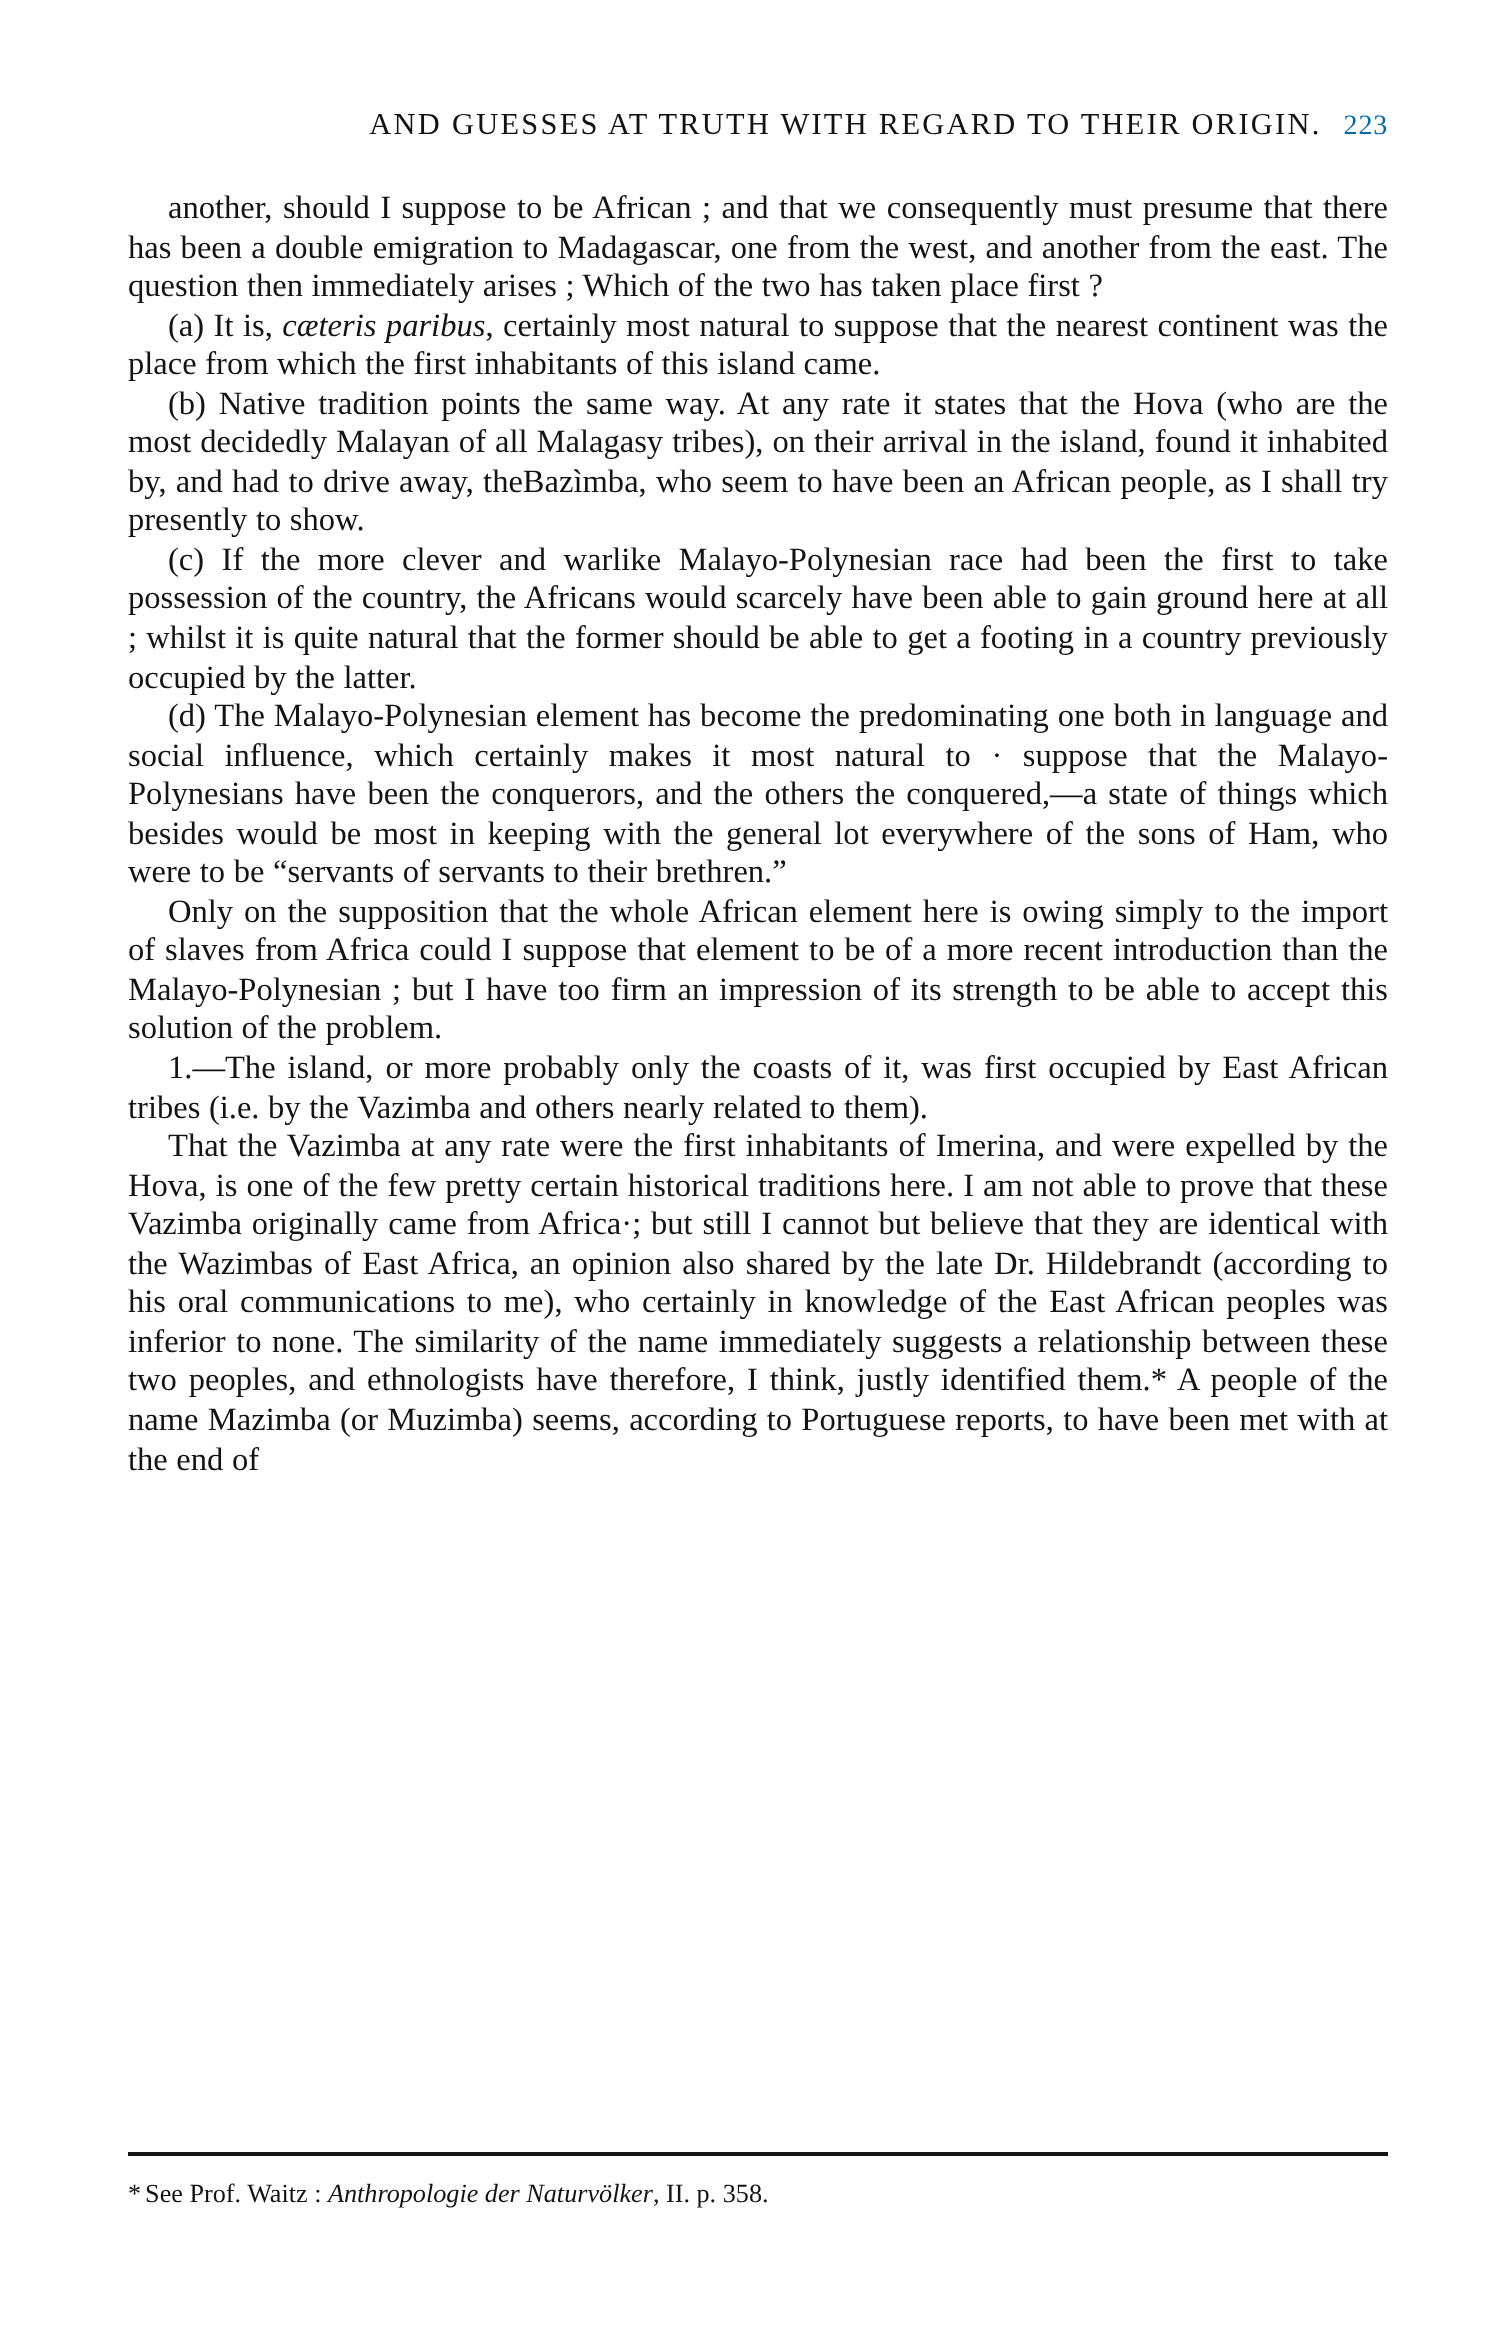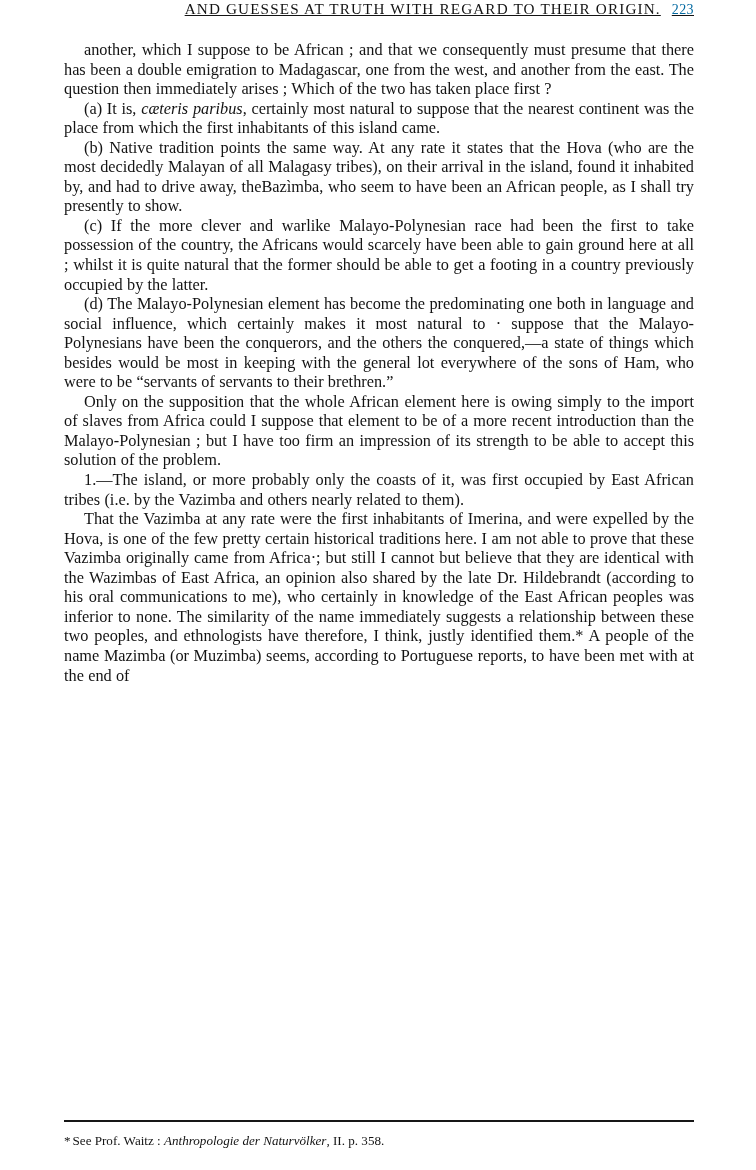--- a/index.html
+++ b/index.html
@@ -22,22 +22,22 @@
     top: 0;
     width: 630px;
   }
 
   
   .runhead {
     display: flex;
     align-items: baseline;
     justify-content: flex-end;
     height: 30px;
+    margin-top: 54px;
     white-space: nowrap;
-    text-decoration: underline;
   }
   .runhead-title {
     font-size: 15.2px;
     letter-spacing: 1.15px;
     font-variant: small-caps;
     text-transform: uppercase;
     color: #131313;
   }
   .runhead-folio {
     font-size: 14px;
@@ -60,21 +60,21 @@
     word-spacing: 0.2px;
     hyphens: none;
   }
   i, .ital {
   }
 
   
   .footnote-area {
     position: absolute;
     left: 64px;
-    top: 1120px;
+    top: 1076px;
     width: 630px;
   }
   .footnote-rule {
     width: 630px;
     height: 2px;
     background: #161616;
     margin: 0 0 11px 0;
     border: none;
   }
   .footnote-text {
@@ -96,21 +96,21 @@
 
   <div class="content">
 
     <div class="runhead">
       <span class="runhead-title">AND GUESSES AT TRUTH WITH REGARD TO THEIR ORIGIN.</span>
       <span class="runhead-folio">223</span>
     </div>
 
     <div class="body-block">
 
-      <p class="para">another, which I suppose to be African ; and that we consequently must presume that there has been a double emigration to Madagascar, one from the west, and another from the east. The question then immediately arises ; Which of the two has taken place first ?</p>
+      <p class="para">another, should I suppose to be African ; and that we consequently must presume that there has been a double emigration to Madagascar, one from the west, and another from the east. The question then immediately arises ; Which of the two has taken place first ?</p>
 
 
       <p class="para"><span>(a) It is, </span><i>cæteris paribus</i><span>, certainly most natural to suppose that the nearest continent was the place from which the first inhabitants of this island came.</span></p>
 
       <p class="para">(b) Native tradition points the same way.  At any rate it states that the Hova (who are the most decidedly Malayan of all Malagasy tribes), on their arrival in the island, found it inhabited by, and had to drive away, theВаzìmba, who seem to have been an African people, as I shall try presently to show.</p>
 
       <p class="para">(c) If the more clever and warlike Malayo-Polynesian race had been the first to take possession of the country, the Africans would scarcely have been able to gain ground here at all ; whilst it is quite natural that the former should be able to get a footing in a country previously occupied by the latter.</p>
 
       <p class="para">(d) The Malayo-Polynesian element has become the predominating one both in language and social influence, which certainly makes it most natural to · suppose that the Malayo-Polynesians have been the conquerors, and the others the conquered,—a state of things which besides would be most in keeping with the general lot everywhere of the sons of Ham, who were to be “servants of servants to their brethren.”</p>
 

